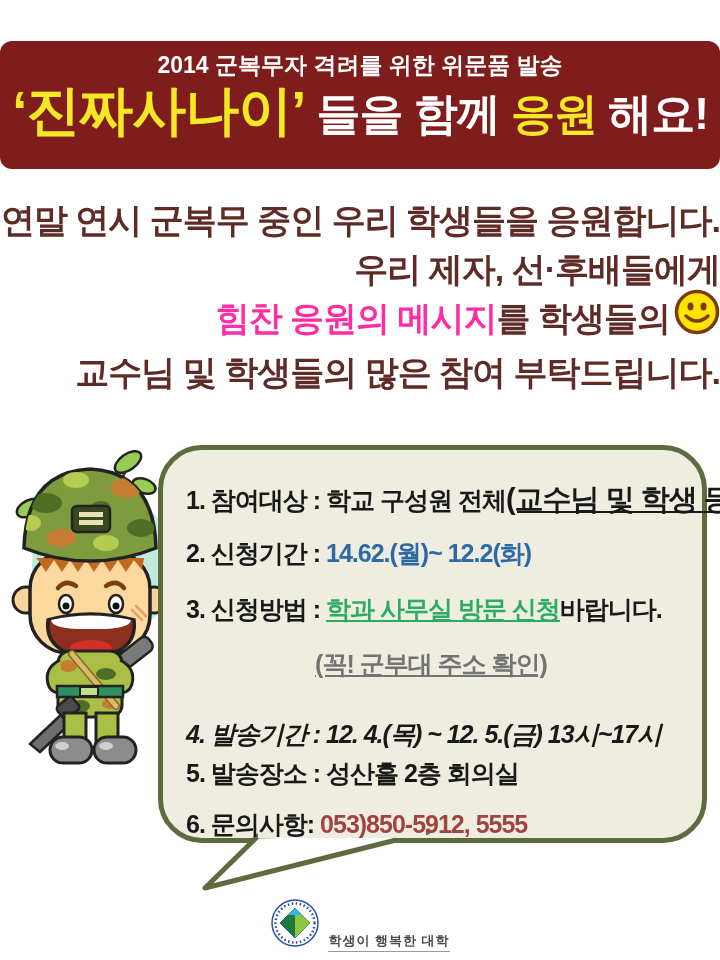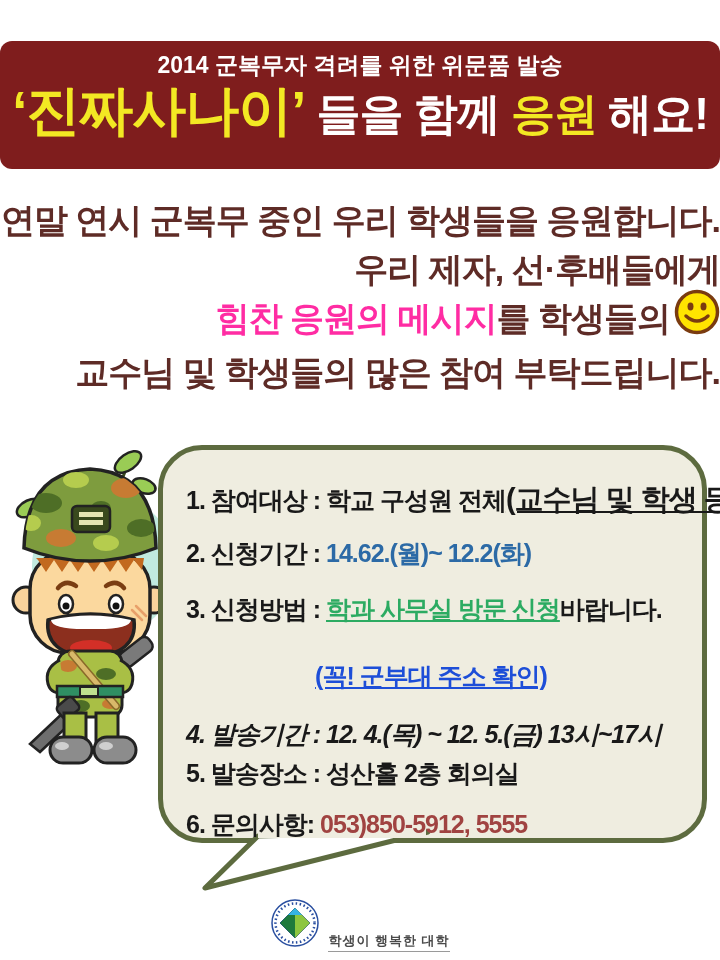--- a/index.html
+++ b/index.html
@@ -81,24 +81,23 @@
     letter-spacing: -1px;
   }
   .b-item .small { font-size: 29px; text-decoration: underline; }
   .b-item .blue  { color: #2c6aa6; }
   .b-item .green { color: #2cab62; text-decoration: underline; }
   .b-item .phone { color: #a04341; }
   .b-note {
     position: absolute; left: 0; width: 490px;
     text-align: center;
     font-size: 25px; font-weight: bold;
-    color: #1d4ed8;
+    color: #737373;
     text-decoration: underline;
     letter-spacing: -1px;
-    margin-top: 12px;
   }
   .row1 { top: 35px; }
   .row2 { top: 92px; }
   .row3 { top: 148px; text-align: right; }
   .rowN { top: 203px; }
   .row4 { top: 273px; font-style: italic; }
   .row5 { top: 312px; }
   .row6 { top: 363px; }
 
   

